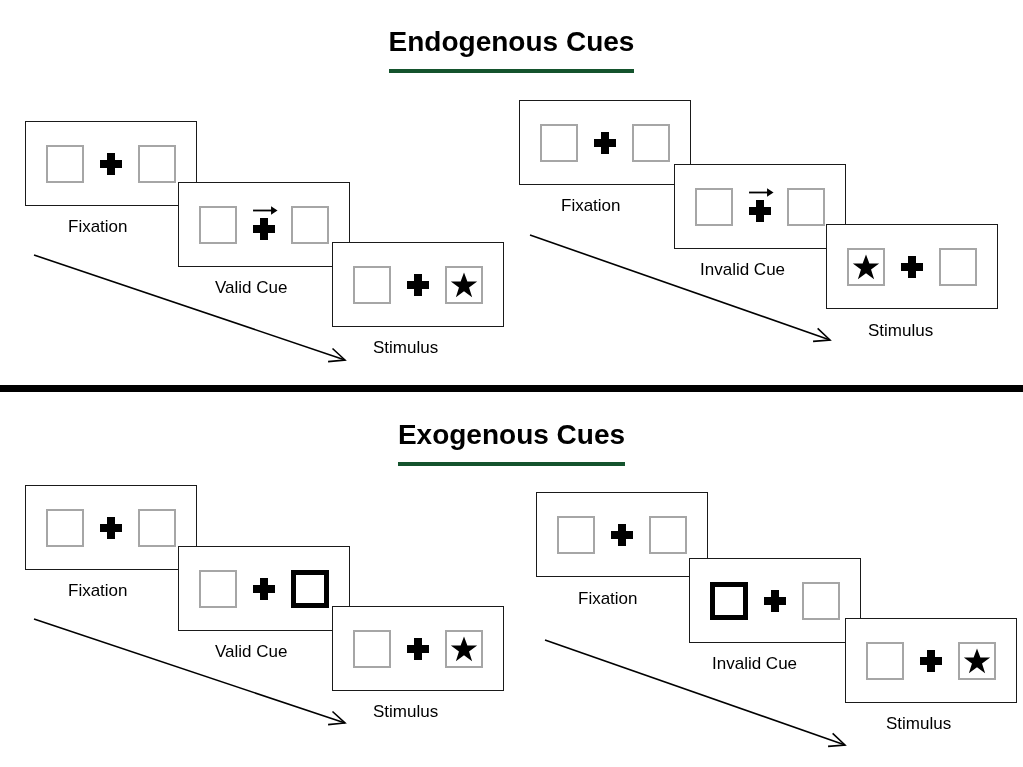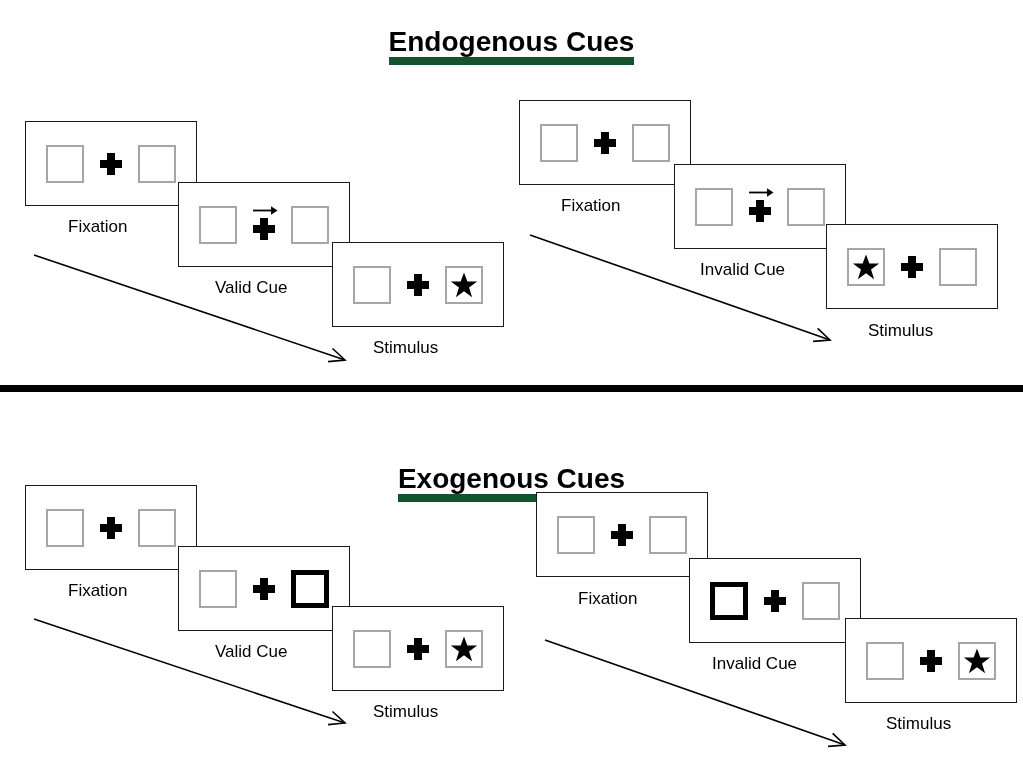--- a/index.html
+++ b/index.html
@@ -23,22 +23,22 @@
     position: absolute;
     width: 100%;
     left: 0;
     text-align: center;
     font-size: 28px;
     font-weight: bold;
     color: #000000;
     letter-spacing: 0px;
   }
   .section-title span {
-    border-bottom: 8px solid #14532d;
-    padding-bottom: 0;
+    border-bottom: 4px solid #14532d;
+    padding-bottom: 12px;
   }
 
   
   .divider {
     position: absolute;
     left: 0;
     width: 1023px;
     height: 7px;
     background: #000000;
   }
@@ -223,21 +223,21 @@
             <polygon points="50,3 62,35 97,35 68,56 79,91 50,70 21,91 32,56 3,35 38,35" fill="#000000"></polygon>
           </svg>
         </div>
         <div class="plus-wrap">
           <div class="plus"></div>
         </div>
         <div class="box"></div>
       </div>
     </div>
     <div class="caption" style="left: 868px; top: 321px;">Stimulus</div>
-    <div class="section-title" style="top: 419px; margin-top: 44px;"><span>Exogenous Cues</span></div>
+    <div class="section-title" style="top: 419px;"><span>Exogenous Cues</span></div>
     <svg class="flow-arrow" width="339" height="132" style="left: 20px; top: 605px;">
       <line x1="14" y1="14" x2="325" y2="118" stroke="#000000" stroke-width="1.6"></line>
       <path d="M 308.08038393458713 119.65123959467498 L 325 118 L 312.4772010452313 106.5030653503447" fill="none" stroke="#000000" stroke-width="1.6"></path>
     </svg>
     <div class="panel" style="left: 25px; top: 485px; width: 172px; height: 85px;">
       <div class="panel-inner">
         <div class="box"></div>
         <div class="plus-wrap">
           <div class="plus"></div>
         </div>

